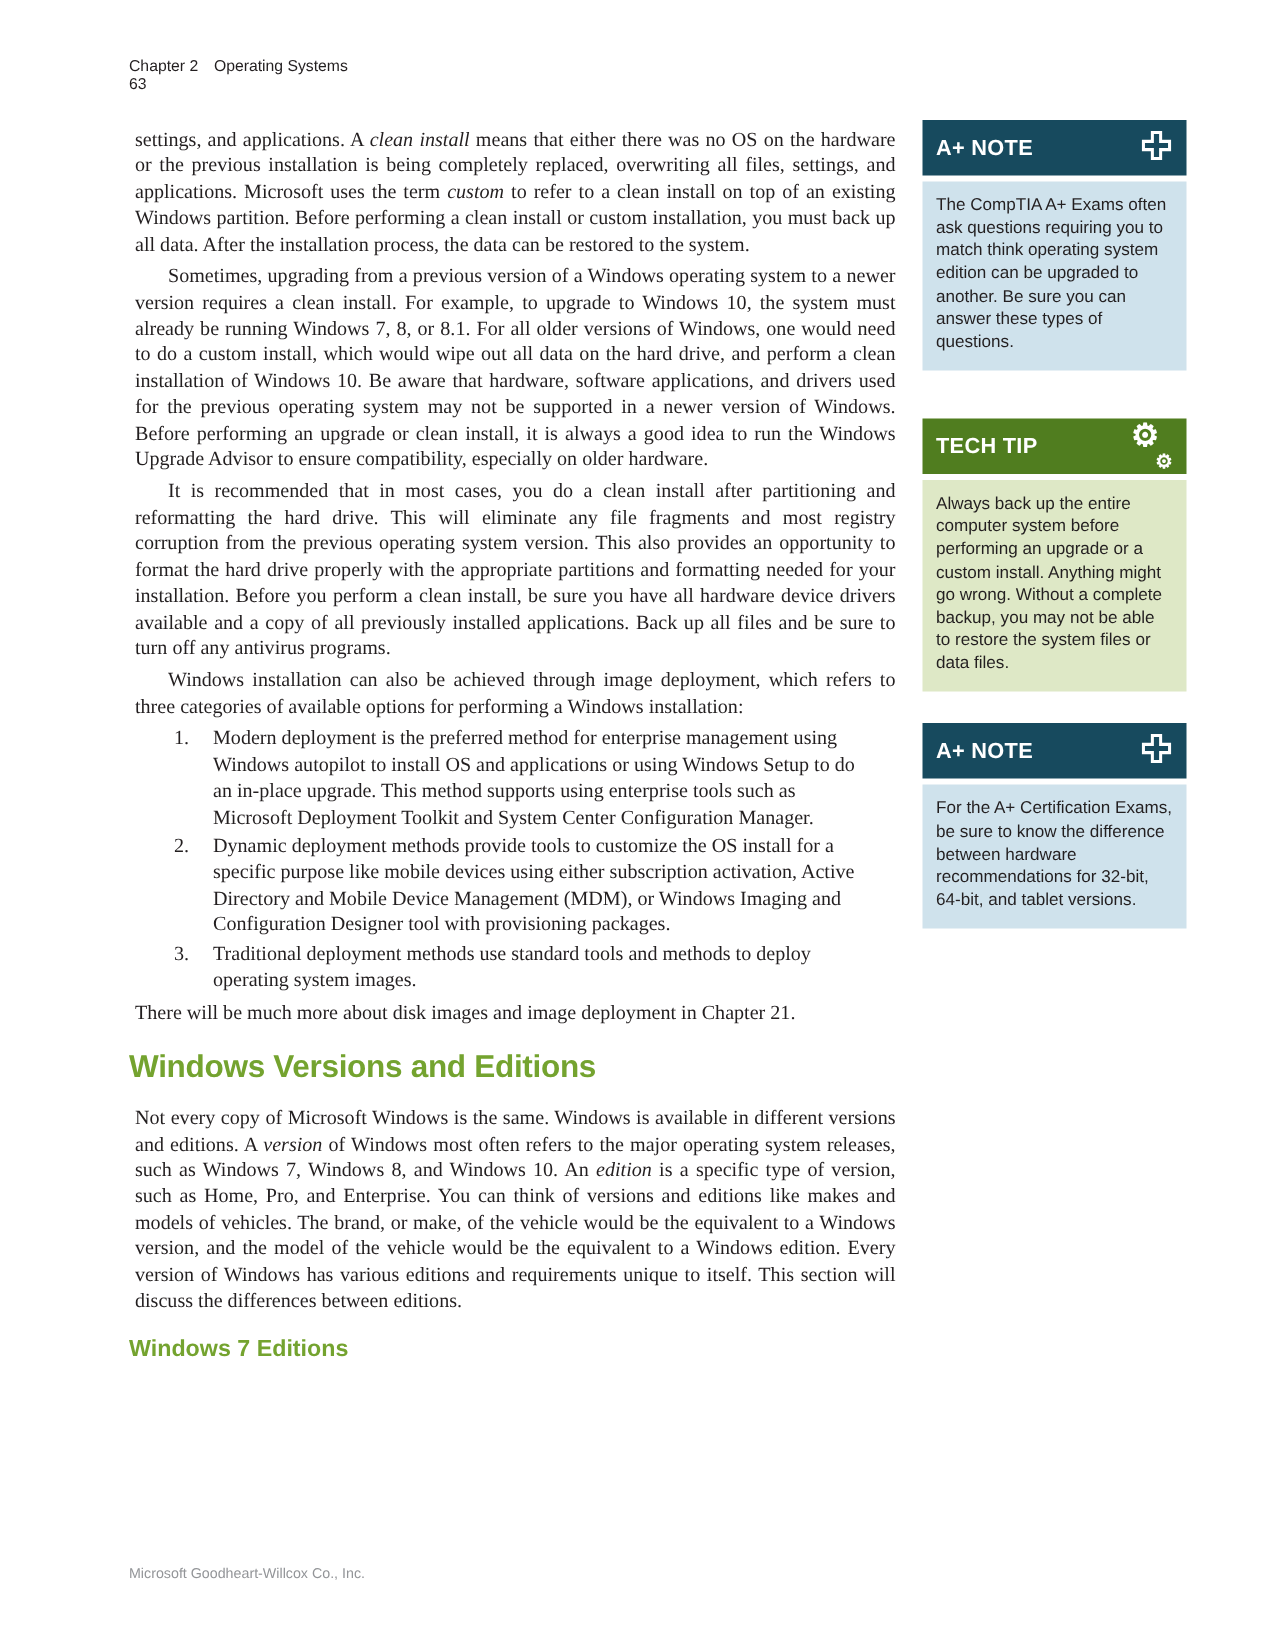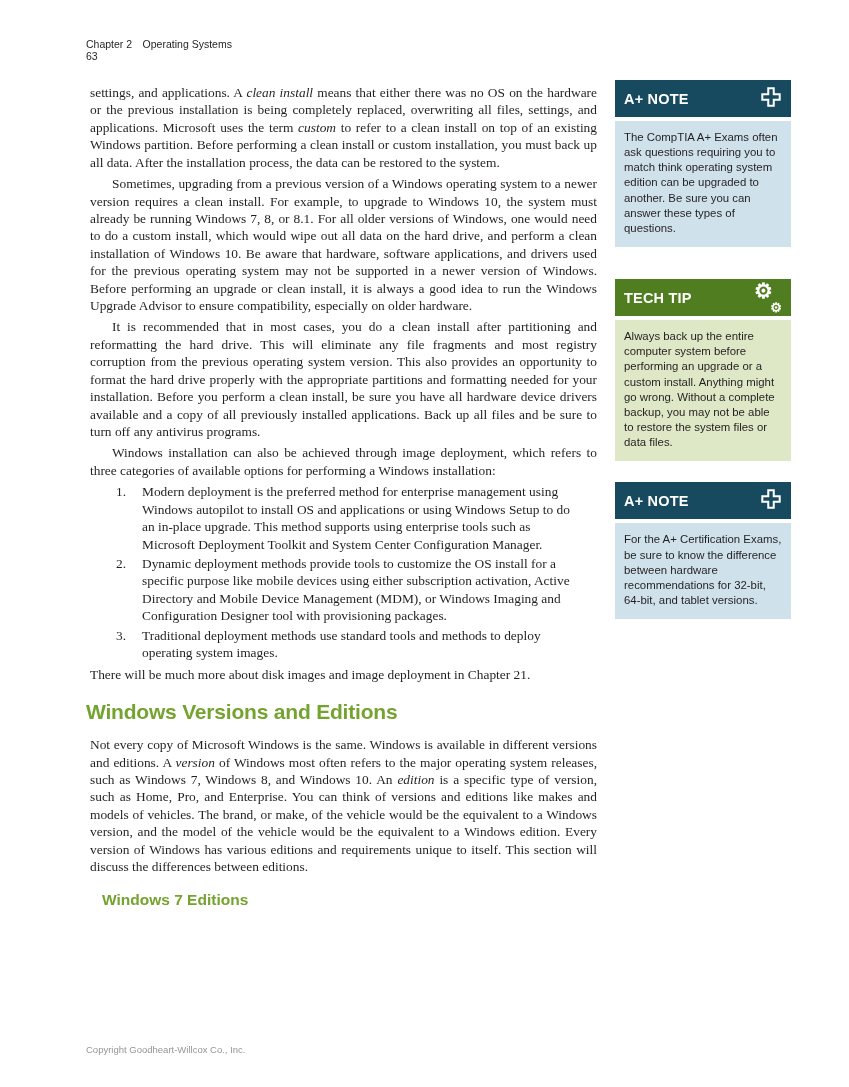--- a/index.html
+++ b/index.html
@@ -26,21 +26,21 @@
   em{font-style:italic;}
 
   .olist{margin:3px 0 2px 30px;text-align:left;}
   .olist-item{display:flex;margin-bottom:2px;max-width:462px;}
   .olist-num{width:26px;flex-shrink:0;}
   .olist-text{flex:1;}
 
   .h1{font-family:"Liberation Sans",sans-serif;font-weight:bold;font-size:21px;color:var(--heading-green);
     margin:15px 0 11px;text-align:left;letter-spacing:-0.2px;}
   .h2{font-family:"Liberation Sans",sans-serif;font-weight:bold;font-size:15.5px;color:var(--heading-green);
-    margin:14px 16px 9px;text-align:left;}
+    margin:14px 0 9px;text-align:left;}
 
   .sidebar{width:176px;font-family:"Liberation Sans",sans-serif;}
   .note{margin:0;}
   .note-header{height:37px;display:flex;align-items:center;justify-content:space-between;padding:0 9px;
     color:#fff;font-weight:bold;font-size:14.5px;letter-spacing:0.2px;}
   .note-header.blue{background:var(--blue-dark);}
   .note-header.green{background:var(--green-dark);}
   .note-body{margin-top:4px;padding:9px 9px 11px;font-size:11.4px;line-height:1.33;color:#231f20;}
   .note-body.blue{background:var(--blue-light);}
   .note-body.green{background:var(--green-light);}
@@ -141,14 +141,14 @@
         </div>
         <div class="note-body blue">For the A+ Certification Exams, be sure to know the difference between hardware recommendations for 32-bit, 64-bit, and tablet versions.</div>
       </section>
 
       <div class="gap-c"></div>
 
 
     </aside>
   </div>
 
-  <footer class="page-footer">Copyright Goodheart-Willcox Co., Inc.</footer>
+  <footer class="page-footer">Microsoft Goodheart-Willcox Co., Inc.</footer>
 </div>
 
 </body></html>

